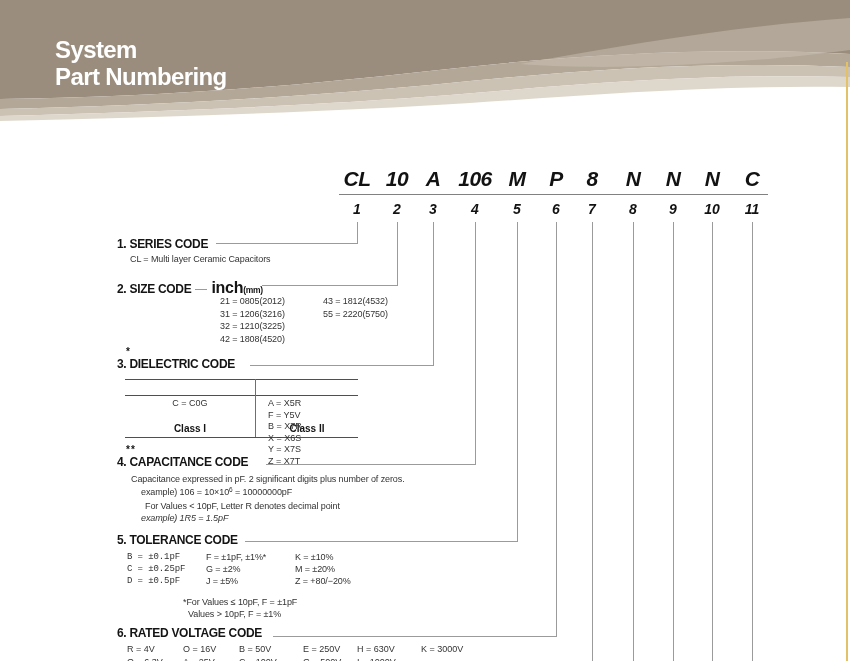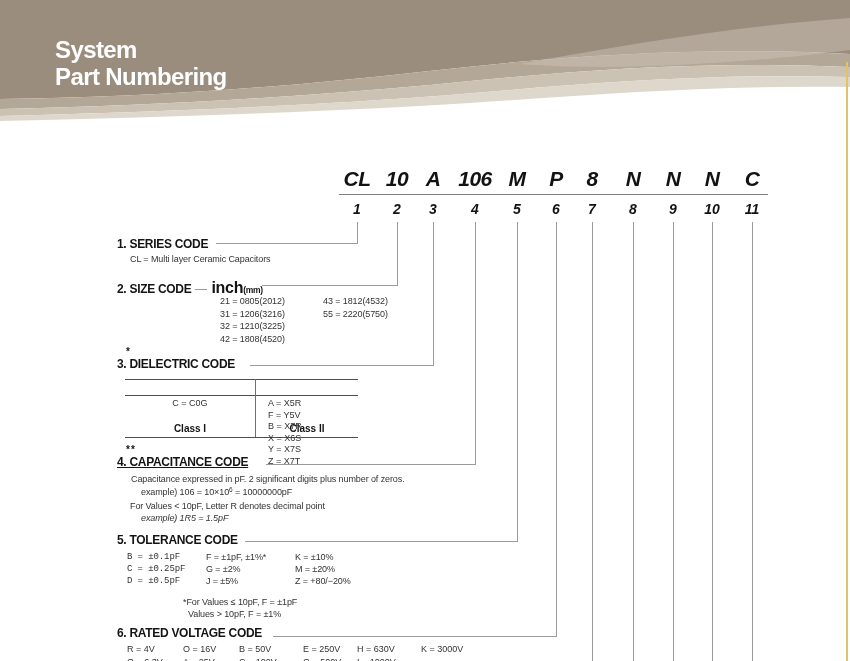--- a/index.html
+++ b/index.html
@@ -132,26 +132,26 @@
     <div class="tbl-hdr" style="left:131px;width:102px;">Class II</div>
     <div class="tbl-c1val">C = C0G</div>
     <div class="tbl-c2rows" id="class2-rows">
         <div><span>A = X5R</span><span>F = Y5V</span></div>
         <div><span>B = X7R</span><span>X = X6S</span></div>
         <div><span>Y = X7S</span><span>Z = X7T</span></div>
       </div>
   </div>
 
   <div class="sec-marker" style="left:126px;top:444px;">**</div>
-  <div class="sec-label" style="left:117px;top:455px;text-decoration:underline;">4. CAPACITANCE CODE</div>
+  <div class="sec-label" style="left:117px;top:455px;">4. CAPACITANCE CODE</div>
   <div class="txt" style="left:131px;top:474px;">Capacitance expressed in pF. 2 significant digits plus number of zeros.</div>
   <div class="txt" style="left:141px;top:486px;">
     <span>example) 106 = 10×10</span><sup>6</sup><span> = 10000000pF</span>
   </div>
-  <div class="txt" style="left:130px;top:501px;">For Values &lt; 10pF, Letter R denotes decimal point</div>
+  <div class="txt" style="left:145px;top:501px;">For Values &lt; 10pF, Letter R denotes decimal point</div>
   <div class="txt" style="left:141px;top:513px;font-style:italic;">example) 1R5 = 1.5pF</div>
 
   <div class="sec-label" style="left:117px;top:533px;text-align:right;">5. TOLERANCE CODE</div>
   <div class="col" style="left:127px;top:551px;line-height:12px;font-family:Liberation Mono, monospace;" id="tol-col1">
       <div>B = ±0.1pF</div>
       <div>C = ±0.25pF</div>
       <div>D = ±0.5pF</div>
     </div>
   <div class="col" style="left:206px;top:551px;line-height:12px;" id="tol-col2">
       <div>F = ±1pF, ±1%*</div>

